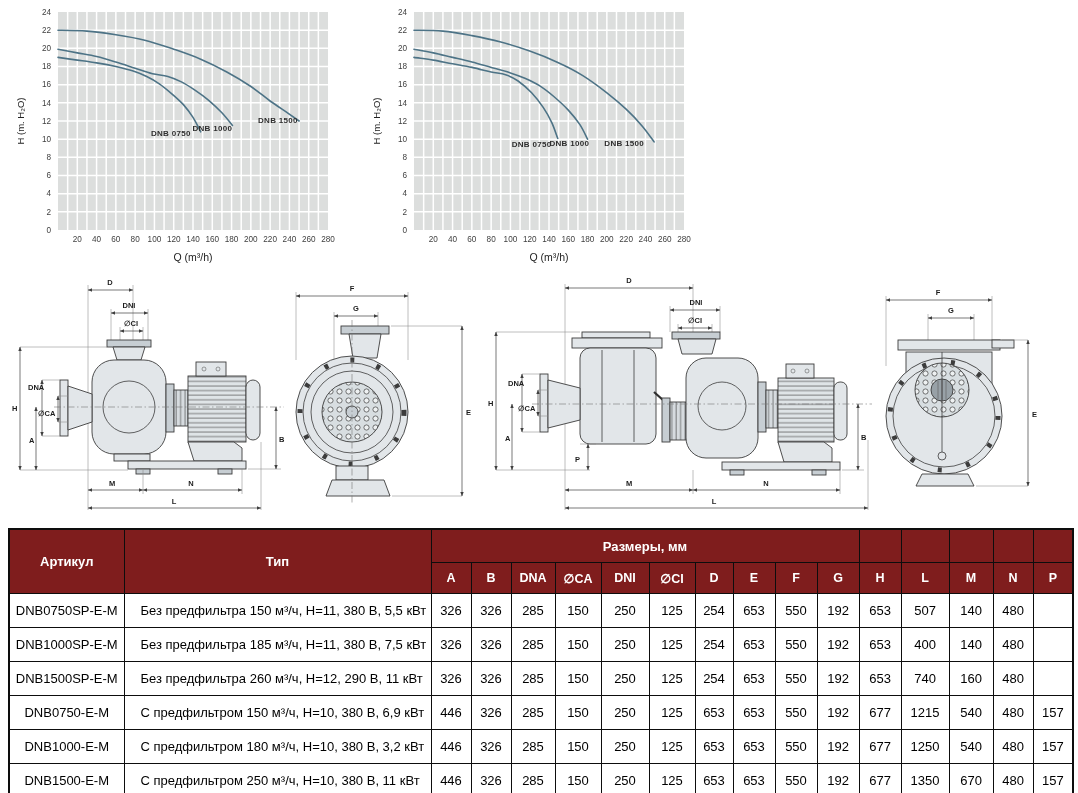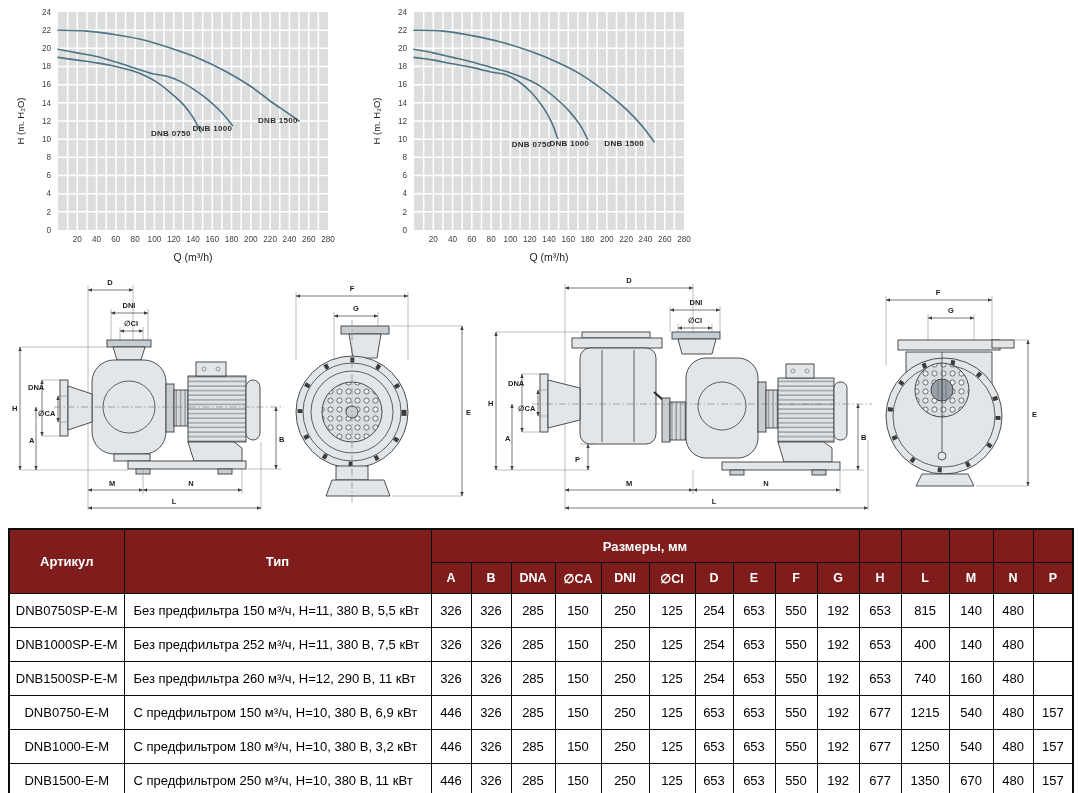--- a/index.html
+++ b/index.html
@@ -22,21 +22,21 @@
   .dimtext{font:600 7.5px "Liberation Sans",sans-serif;fill:#1c1c1c;}
   .boltring{fill:none;stroke:#3c3c3c;stroke-width:5;}
   
   .table-wrap{position:absolute;left:8px;top:528px;width:1064px;}
   table{border-collapse:collapse;table-layout:fixed;width:1064px;border:2px solid #0d0d0d;}
   th,td{border:1px solid #0d0d0d;overflow:hidden;white-space:nowrap;}
   thead th{background:#7f1d1d;color:#fff;font-weight:bold;font-size:12.5px;padding:0;}
   thead tr.top-row th{height:32px;font-size:13px;}
   thead tr.col-row th{height:30px;}
   tbody td{font-size:13px;color:#000;text-align:center;height:33px;padding:0;}
-  tbody td.type{text-align:left;padding-left:9px;}
+  tbody td.type{text-align:left;padding-left:16px;}
 </style>
 </head>
 <body>
 
 <div class="page">
 
   <div class="charts-row">
     <div id="chart0" class="chart-host"><svg width="332" height="266">
           <rect x="46" y="10" width="270" height="218" fill="#dcdedd"></rect>
           <line x1="55.64285714285714" y1="10" x2="55.64285714285714" y2="228" stroke="#ffffff" stroke-width="1.5"></line>
@@ -471,28 +471,28 @@
             <td>326</td>
             <td>285</td>
             <td>150</td>
             <td>250</td>
             <td>125</td>
             <td>254</td>
             <td>653</td>
             <td>550</td>
             <td>192</td>
             <td>653</td>
-            <td>815</td>
+            <td>507</td>
             <td>140</td>
             <td>480</td>
             <td></td>
           </tr>
           <tr>
             <td>DNB1000SP-E-M</td>
-            <td class="type">Без предфильтра 252 м³/ч, Н=11, 380 В, 7,5 кВт</td>
+            <td class="type">Без предфильтра 185 м³/ч, Н=11, 380 В, 7,5 кВт</td>
             <td>326</td>
             <td>326</td>
             <td>285</td>
             <td>150</td>
             <td>250</td>
             <td>125</td>
             <td>254</td>
             <td>653</td>
             <td>550</td>
             <td>192</td>

